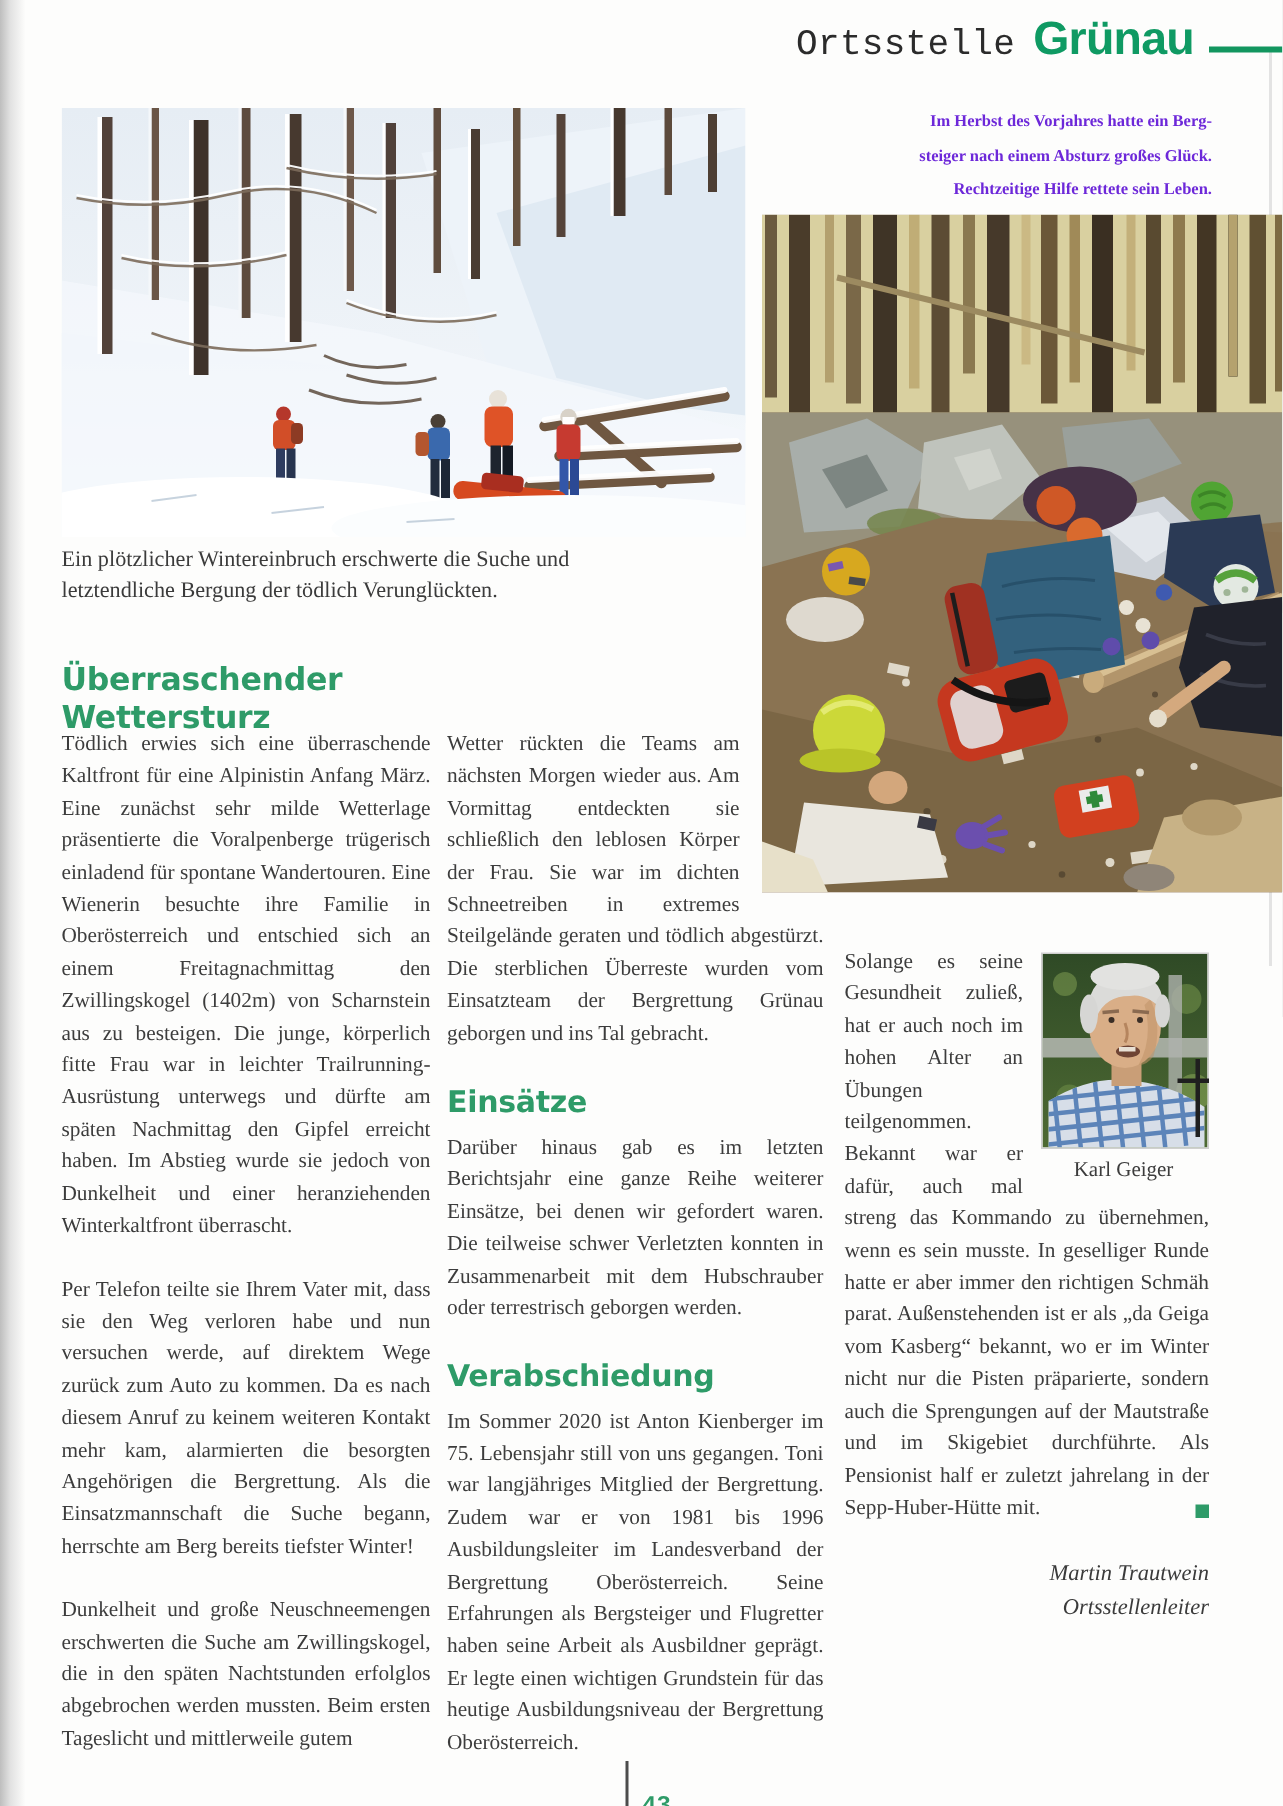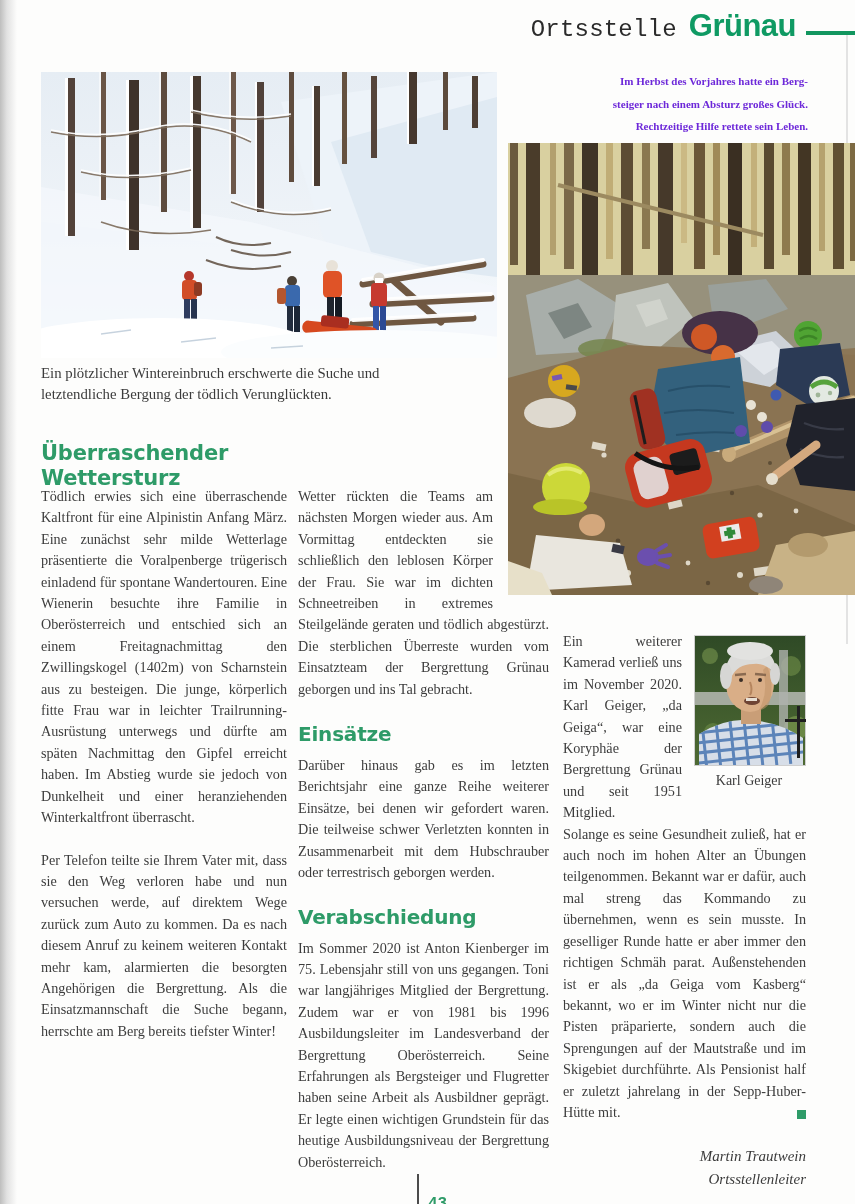--- a/index.html
+++ b/index.html
@@ -319,20 +319,21 @@
 
   <div class="caption-winter">Ein plötzlicher Wintereinbruch erschwerte die Suche und
 letztendliche Bergung der tödlich Verunglückten.</div>
 
   <h2 class="heading-main h-green">Überraschender
 Wettersturz</h2>
 
   <div class="col col1">
     <p>Tödlich erwies sich eine überraschende Kaltfront für eine Alpinistin Anfang März. Eine zunächst sehr milde Wetterlage präsentierte die Voralpenberge trügerisch einladend für spontane Wandertouren. Eine Wienerin besuchte ihre Familie in Oberösterreich und entschied sich an einem Freitagnachmittag den Zwillingskogel (1402m) von Scharnstein aus zu besteigen. Die junge, körperlich fitte Frau war in leichter Trailrunning-Ausrüstung unterwegs und dürfte am späten Nachmittag den Gipfel erreicht haben. Im Abstieg wurde sie jedoch von Dunkelheit und einer heranziehenden Winterkaltfront überrascht.</p>
     <p>Per Telefon teilte sie Ihrem Vater mit, dass sie den Weg verloren habe und nun versuchen werde, auf direktem Wege zurück zum Auto zu kommen. Da es nach diesem Anruf zu keinem weiteren Kontakt mehr kam, alarmierten die besorgten Angehörigen die Bergrettung. Als die Einsatzmannschaft die Suche begann, herrschte am Berg bereits tiefster Winter!</p>
+    <p>Dunkelheit und große Neuschneemengen erschwerten die Suche am Zwillingskogel, die in den späten Nachtstunden erfolglos abgebrochen werden mussten. Beim ersten Tageslicht und mittlerweile gutem</p>
   </div>
 
   <div class="col col2">
     <div class="photo-spacer"></div>
     <p>Wetter rückten die Teams am nächsten Morgen wieder aus. Am Vormittag entdeckten sie schließlich den leblosen Körper der Frau. Sie war im dichten Schneetreiben in extremes Steilgelände geraten und tödlich abgestürzt. Die sterblichen Überreste wurden vom Einsatzteam der Bergrettung Grünau geborgen und ins Tal gebracht.</p>
     <h3 class="subhead h-green first">Einsätze</h3>
     <p>Darüber hinaus gab es im letzten Berichtsjahr eine ganze Reihe weiterer Einsätze, bei denen wir gefordert waren. Die teilweise schwer Verletzten konnten in Zusammenarbeit mit dem Hubschrauber oder terrestrisch geborgen werden.</p>
     <h3 class="subhead h-green">Verabschiedung</h3>
     <p>Im Sommer 2020 ist Anton Kienberger im 75. Lebensjahr still von uns gegangen. Toni war langjähriges Mitglied der Bergrettung. Zudem war er von 1981 bis 1996 Ausbildungsleiter im Landesverband der Bergrettung Oberösterreich. Seine Erfahrungen als Bergsteiger und Flugretter haben seine Arbeit als Ausbildner geprägt. Er legte einen wichtigen Grundstein für das heutige Ausbildungsniveau der Bergrettung Oberösterreich.</p>
   </div>
@@ -390,21 +391,20 @@
           <ellipse cx="57" cy="65" rx="8" ry="4" fill="#6e4434"></ellipse>
           <rect x="51" y="62" width="11" height="3" fill="#e8e0d4"></rect>
         </svg>
       </div>
       <div class="memorial-cross">
           <div class="v"></div>
           <div class="h"></div>
         </div>
       <figcaption class="portrait-caption">Karl Geiger</figcaption>
     </figure>
-    <p style="margin-bottom:0;">Ein weiterer Kamerad verließ uns im November 2020. Karl Geiger, „da Geiga“, war eine Koryphäe der Bergrettung Grünau und seit 1951 Mitglied.</p>
     <div class="p-wrap">
       <p style="margin-bottom:0;">Solange es seine Gesundheit zuließ, hat er auch noch im hohen Alter an Übungen teilgenommen. Bekannt war er dafür, auch mal streng das Kommando zu übernehmen, wenn es sein musste. In geselliger Runde hatte er aber immer den richtigen Schmäh parat. Außenstehenden ist er als „da Geiga vom Kasberg“ bekannt, wo er im Winter nicht nur die Pisten präparierte, sondern auch die Sprengungen auf der Mautstraße und im Skigebiet durchführte. Als Pensionist half er zuletzt jahrelang in der Sepp-Huber-Hütte mit.</p>
       <span class="endmark"></span>
     </div>
     <div class="signature">
       <div>Martin Trautwein</div>
       <div>Ortsstellenleiter</div>
     </div>
   </div>
 

